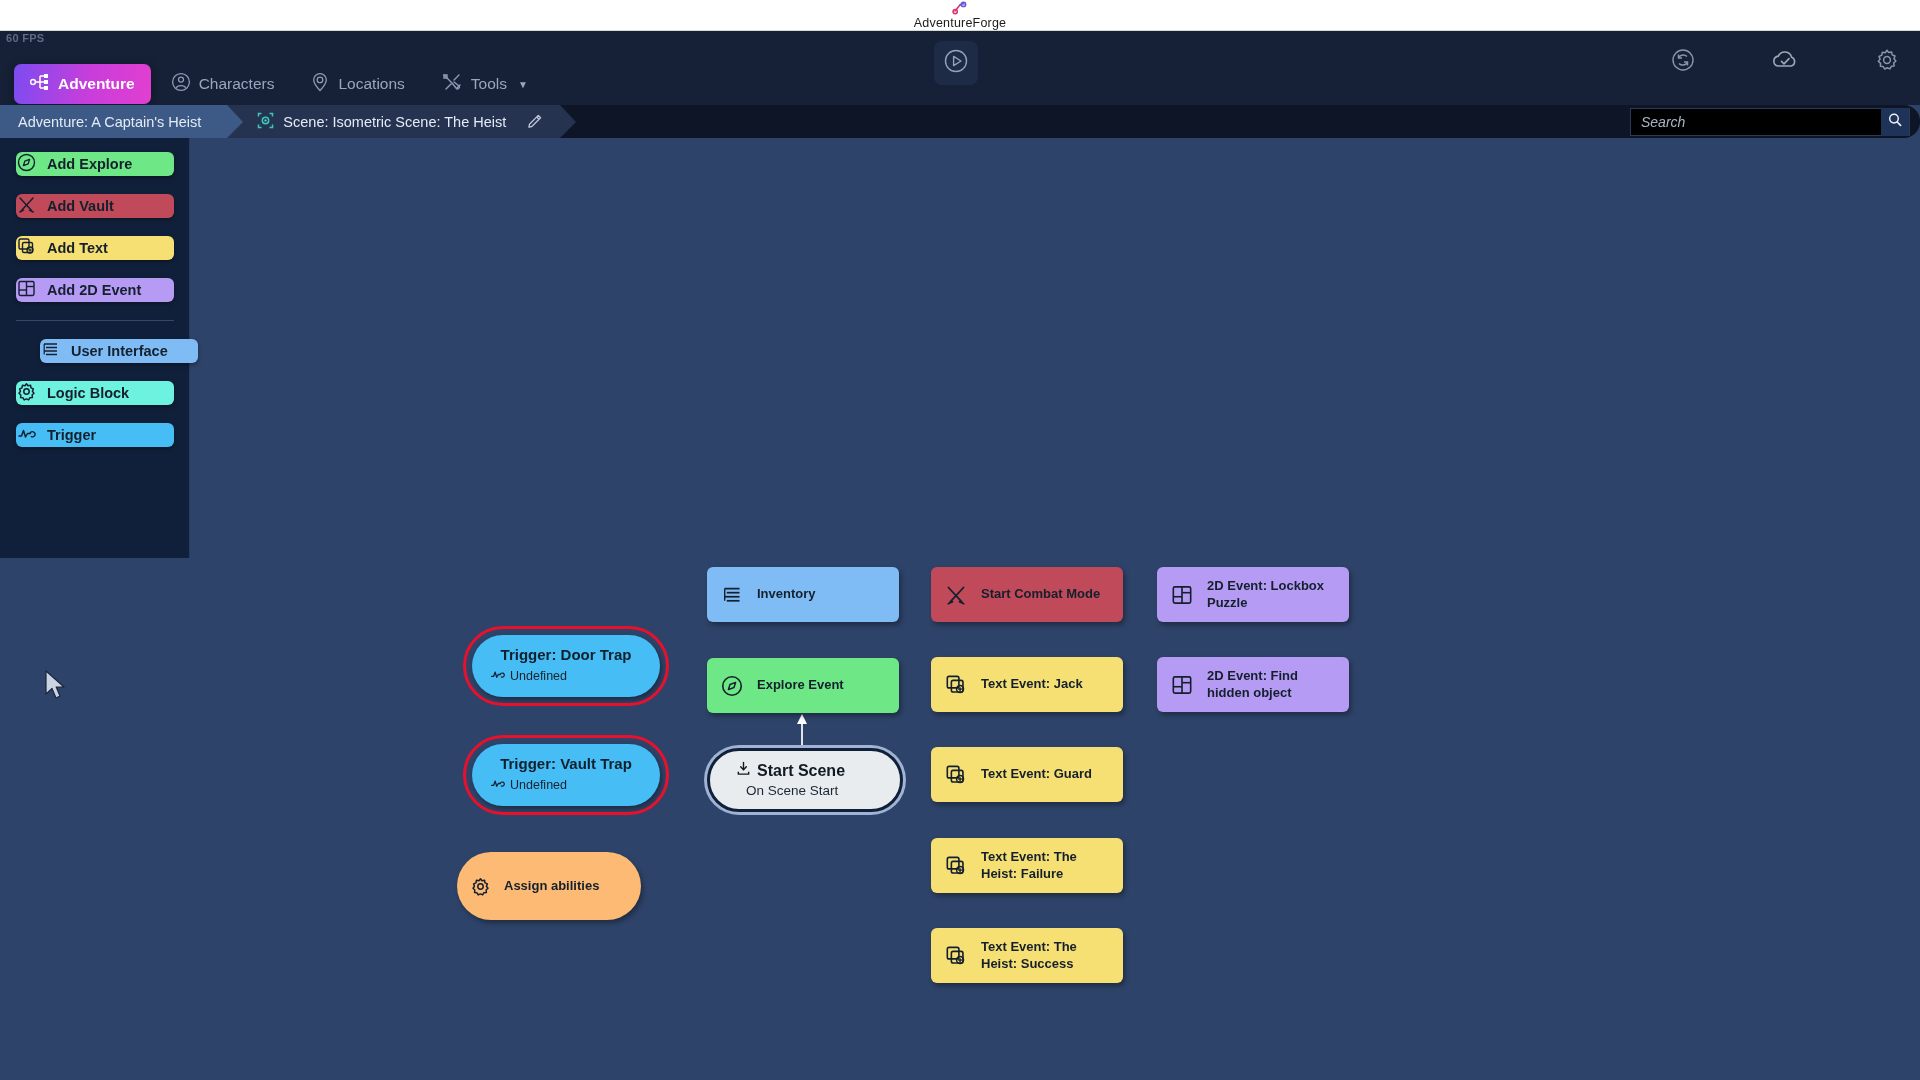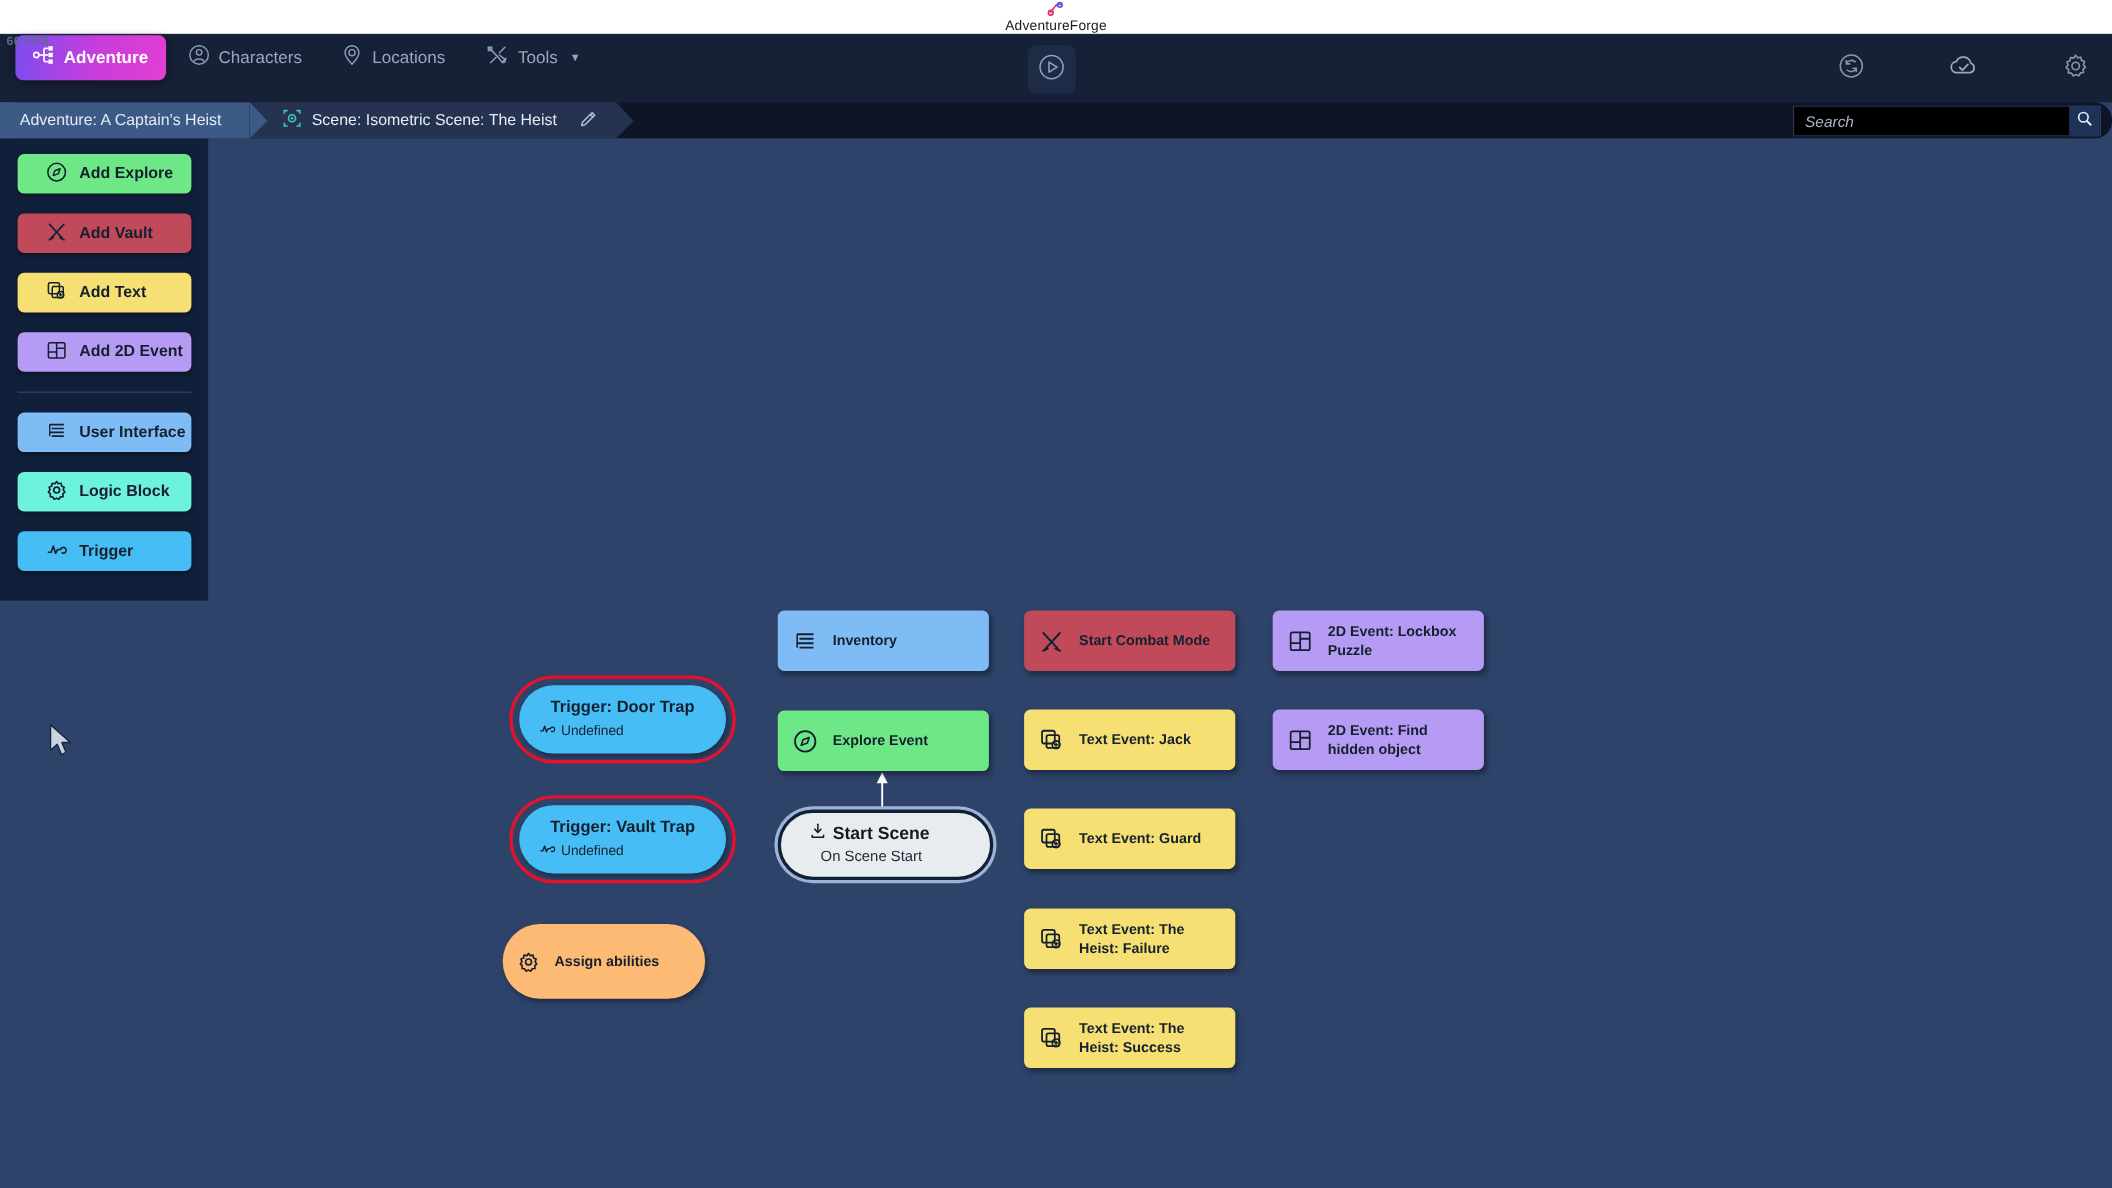--- a/index.html
+++ b/index.html
@@ -27,23 +27,23 @@
   .titlebar .spacer { flex: 1; }
   .win-btn {
     width: 46px; height: 31px;
     display: flex; align-items: center; justify-content: center;
     color: #303030;
   }
 
   
   .topbar {
     position: relative;
-    height: 62px; width: 100%;
+    height: 74px; width: 100%;
     background: #162036;
-    display: flex; align-items: flex-start;
+    display: flex; align-items: flex-end;
   }
   .fps {
     position: absolute; left: 6px; top: 1px;
     font-size: 11px; color: #5d6b84; font-weight: bold;
     letter-spacing: .3px;
   }
   .nav-group { display: flex; align-items: center; padding-left: 14px; gap: 4px; }
   .nav-item {
     display: flex; align-items: center; gap: 8px;
     padding: 9px 16px; border-radius: 7px;
@@ -120,24 +120,24 @@
 
   
   .palette {
     position: absolute; left: 0; top: 0;
     width: 190px; height: 420px;
     background: #11203a;
     border-right: 1px solid #2a3c5e;
     padding: 14px 16px 0 16px;
   }
   .pal-btn {
-    height: 36px; width: 158px; margin-bottom: 18px;
+    height: 24px; width: 158px; margin-bottom: 18px;
     border-radius: 6px;
     display: flex; align-items: center; gap: 11px;
-    padding-left: 26px;
+    padding-left: 1px;
     font-size: 14.5px; font-weight: bold; color: #15202e;
     box-shadow: 0 2px 4px rgba(0,0,0,.35);
     text-align: right;
   }
   .pal-divider {
     width: 158px; height: 1px; background: #36486a;
     margin: 4px 0 18px 0;
   }
   .cursor-arrow { position: absolute; left: 44px; top: 532px; }
 
@@ -379,21 +379,21 @@
           <line x1="9.5" y1="2.5" x2="9.5" y2="16.5" stroke="#15202e" stroke-width="1.4"></line>
           <line x1="2" y1="11" x2="9.5" y2="11" stroke="#15202e" stroke-width="1.4"></line>
           <line x1="9.5" y1="7.5" x2="17" y2="7.5" stroke="#15202e" stroke-width="1.4"></line>
         </svg>
       </span>
       <span>Add 2D Event</span>
     </div>
 
     <div class="pal-divider"></div>
 
-    <div class="pal-btn" style="background:#7fbcf5;">
+    <div class="pal-btn" style="background:#7fbcf5;margin-left:24px;">
       <span>
         <svg width="19" height="19" viewBox="0 0 19 19">
           <line x1="3" y1="4" x2="16" y2="4" stroke="#15202e" stroke-width="1.5"></line>
           <line x1="5" y1="7.5" x2="16" y2="7.5" stroke="#15202e" stroke-width="1.5"></line>
           <line x1="3" y1="11" x2="16" y2="11" stroke="#15202e" stroke-width="1.5"></line>
           <line x1="5" y1="14.5" x2="16" y2="14.5" stroke="#15202e" stroke-width="1.5"></line>
           <line x1="3.2" y1="4" x2="3.2" y2="14.5" stroke="#15202e" stroke-width="1.2"></line>
         </svg>
       </span>
       <span>User Interface</span>

